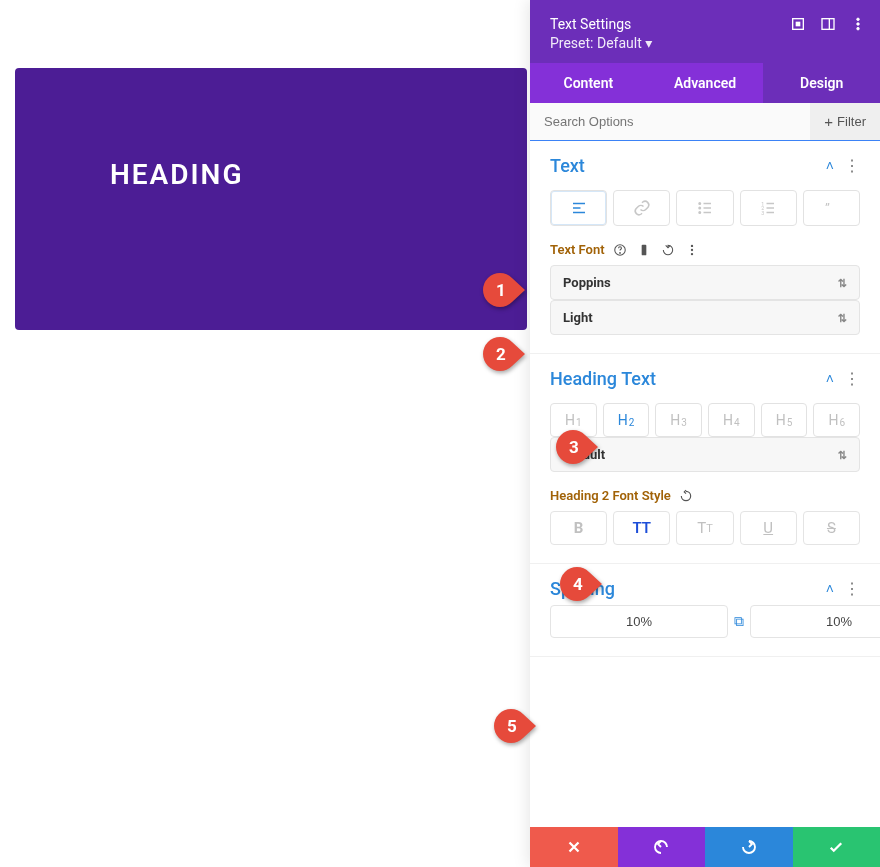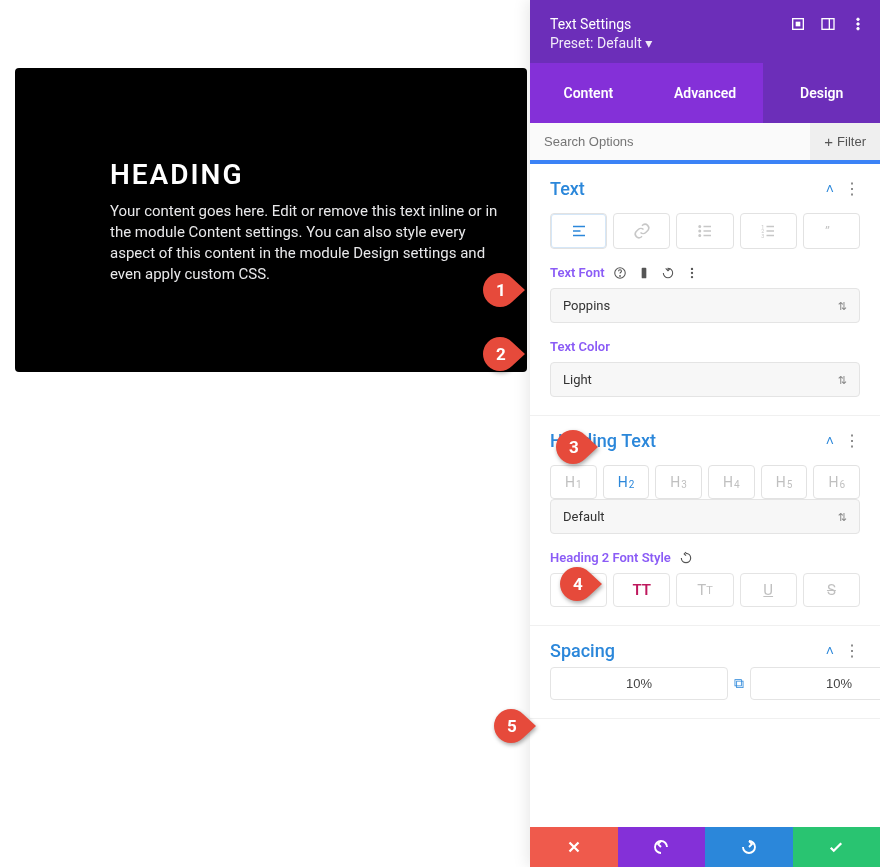--- a/index.html
+++ b/index.html
@@ -9,22 +9,22 @@
     height: 867px;
     position: relative;
     background: #fff;
     overflow: hidden;
   }
 
   
   .preview {
     position: absolute;
     left: 15px; top: 68px;
-    width: 512px; height: 304px;
-    background: #000000;
+    width: 512px; height: 262px;
+    background: #4c1d95;
     border-radius: 4px;
     padding: 90px 28px 30px 95px;
     color: #fff;
   }
   .preview h2 {
     font-size: 28px;
     letter-spacing: 2px;
     font-weight: 600;
     margin-bottom: 10px;
   }
@@ -67,29 +67,29 @@
   .hicon { width: 16px; height: 16px; display: inline-block; }
   .hicon svg { width: 100%; height: 100%; fill: #fff; stroke: #fff; }
 
   .tabs {
     display: flex;
     background: #8430d8;
   }
   .tab {
     flex: 1; text-align: center;
     color: #fff; font-size: 14px; font-weight: 600;
-    padding: 22px 0;
+    padding: 12px 0;
     cursor: pointer;
     background: #8430d8;
   }
   .tab.active { background: #6c2eb9; }
 
   .search-row {
     display: flex; align-items: flex-end;
-    border-bottom: 4px solid #3b82f6;
+    border-bottom: 1px solid #3b82f6;
     background: #fafafa;
   }
   .search-input {
     flex: 1; border: none; background: transparent;
     padding: 11px 14px; font-size: 13px; color: #666;
     outline: none;
   }
   .filter-btn {
     padding: 11px 14px; font-size: 13px; color: #555;
     background: #efefef; border: none;
@@ -113,36 +113,37 @@
   .section-title {
     color: #2b87da; font-size: 18px; font-weight: 500;
   }
   .section-title.muted { color: #666; }
   .section-icons { display: flex; gap: 10px; align-items: center; }
   .caret { color: #2b87da; font-size: 14px; }
   .caret.down { color: #555; }
   .vdots { color: #777; font-size: 16px; line-height: 1; }
 
   .label {
-    font-size: 13px; font-weight: 600; color: #8b5cf6;
+    font-size: 13px; font-weight: 600; color: #a16207;
     margin: 16px 0 8px;
     display: flex; align-items: center; gap: 8px;
   }
   .label .meta-icons { display:flex; gap:10px; align-items:center;}
   .mi { width: 14px; height: 14px; display:inline-block;}
   .mi svg { width:100%; height:100%; stroke:#555; fill:none; stroke-width:1.8;}
   .mi.fill svg { fill:#555; stroke:none;}
 
   .select {
     position: relative;
     border: 1px solid #e4e4e4; border-radius: 4px;
     background: #f7f7f7;
     padding: 9px 12px;
     font-size: 13px; color: #333;
     cursor: pointer;
+    font-weight: bold;
   }
   .select .sel-caret {
     position: absolute; right: 12px; top: 50%;
     transform: translateY(-50%);
     font-size: 11px; color: #888;
   }
 
   
   .btn-row { display: flex; gap: 6px; margin-top: 8px;}
   .seg {
@@ -166,21 +167,21 @@
     font-size:14px; color:#c0c0c0; background:#fff; cursor:pointer;
   }
   .hbtn .sub { font-size:10px; margin-left:1px; position: relative; top:2px;}
   .hbtn.active { color:#2b87da; }
 
   .stylebtn {
     flex:1; border:1px solid #e4e4e4; border-radius:4px;
     height:34px; display:flex; align-items:center; justify-content:center;
     color:#c0c0c0; background:#fff; cursor:pointer; font-size: 15px;
   }
-  .stylebtn.active { color:#be185d; }
+  .stylebtn.active { color:#1d4ed8; }
 
   
   .padding-row { display:flex; gap:6px; margin-top:6px;}
   .pad-group { flex:1; display:flex; gap:6px; align-items:center;}
   .pad-input {
     flex:1; border:1px solid #e4e4e4; border-radius:4px;
     padding: 8px 0; text-align:center; font-size:13px; color:#444;
     background:#fff;
   }
   .link-icon { color:#2b87da; font-size:14px; }
@@ -216,21 +217,20 @@
   }
   .marker svg { position:absolute; inset:0; width:100%; height:100%; }
   .marker span { position: relative; left: -3px; }
 
 </style>
 </head>
 <body>
 
 <div class="preview">
   <h2>HEADING</h2>
-  <p>Your content goes here. Edit or remove this text inline or in the module Content settings. You can also style every aspect of this content in the module Design settings and even apply custom CSS.</p>
 </div>
 
 <div class="panel">
 
   <div class="panel-header">
     <div class="title">Text Settings</div>
     <div class="preset">Preset: Default ▾</div>
     <div class="header-icons">
       <span class="hicon">
         <svg viewBox="0 0 24 24">
@@ -340,21 +340,20 @@
                 <circle cx="12" cy="12" r="2"></circle>
                 <circle cx="12" cy="19" r="2"></circle>
               </svg></span>
         </span>
       </div>
       <div class="select">
         <span>Poppins</span>
         <span class="sel-caret">⇅</span>
       </div>
 
-      <div class="label">Text Color</div>
       <div class="select">
         <span>Light</span>
         <span class="sel-caret">⇅</span>
       </div>
     </div>
 
     <div class="section">
       <div class="section-head">
         <div class="section-title">Heading Text</div>
         <div class="section-icons">

